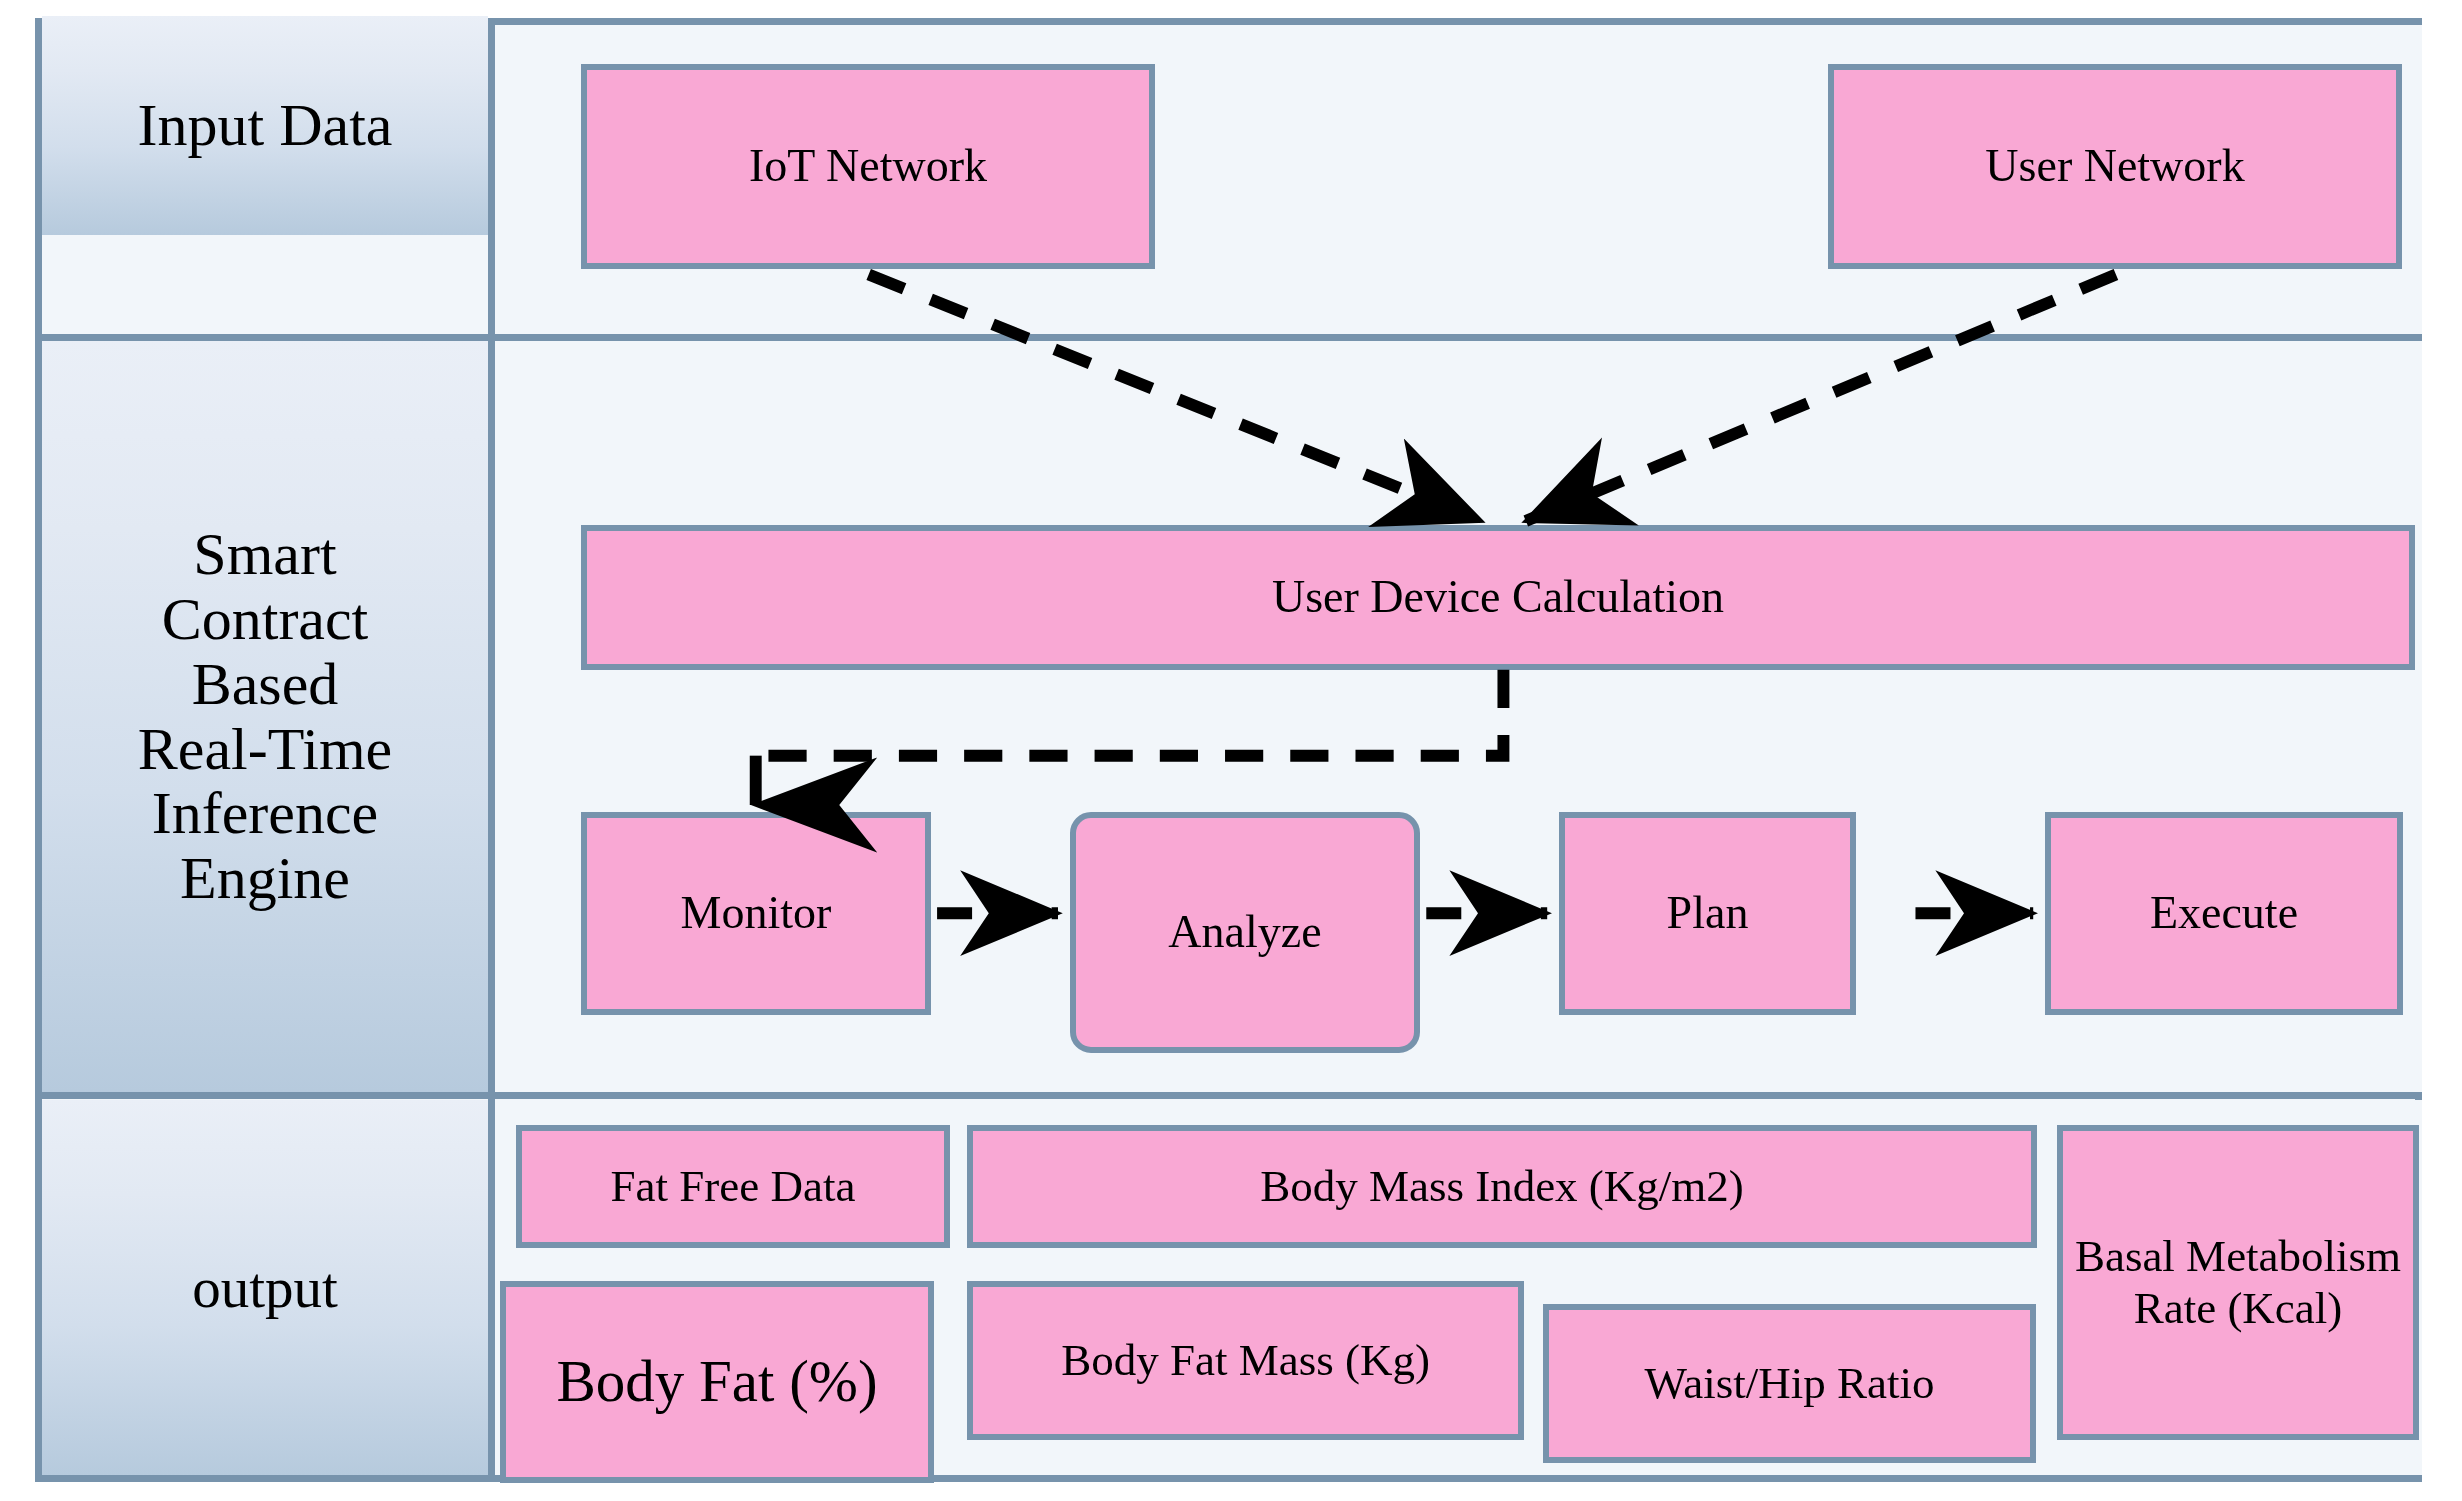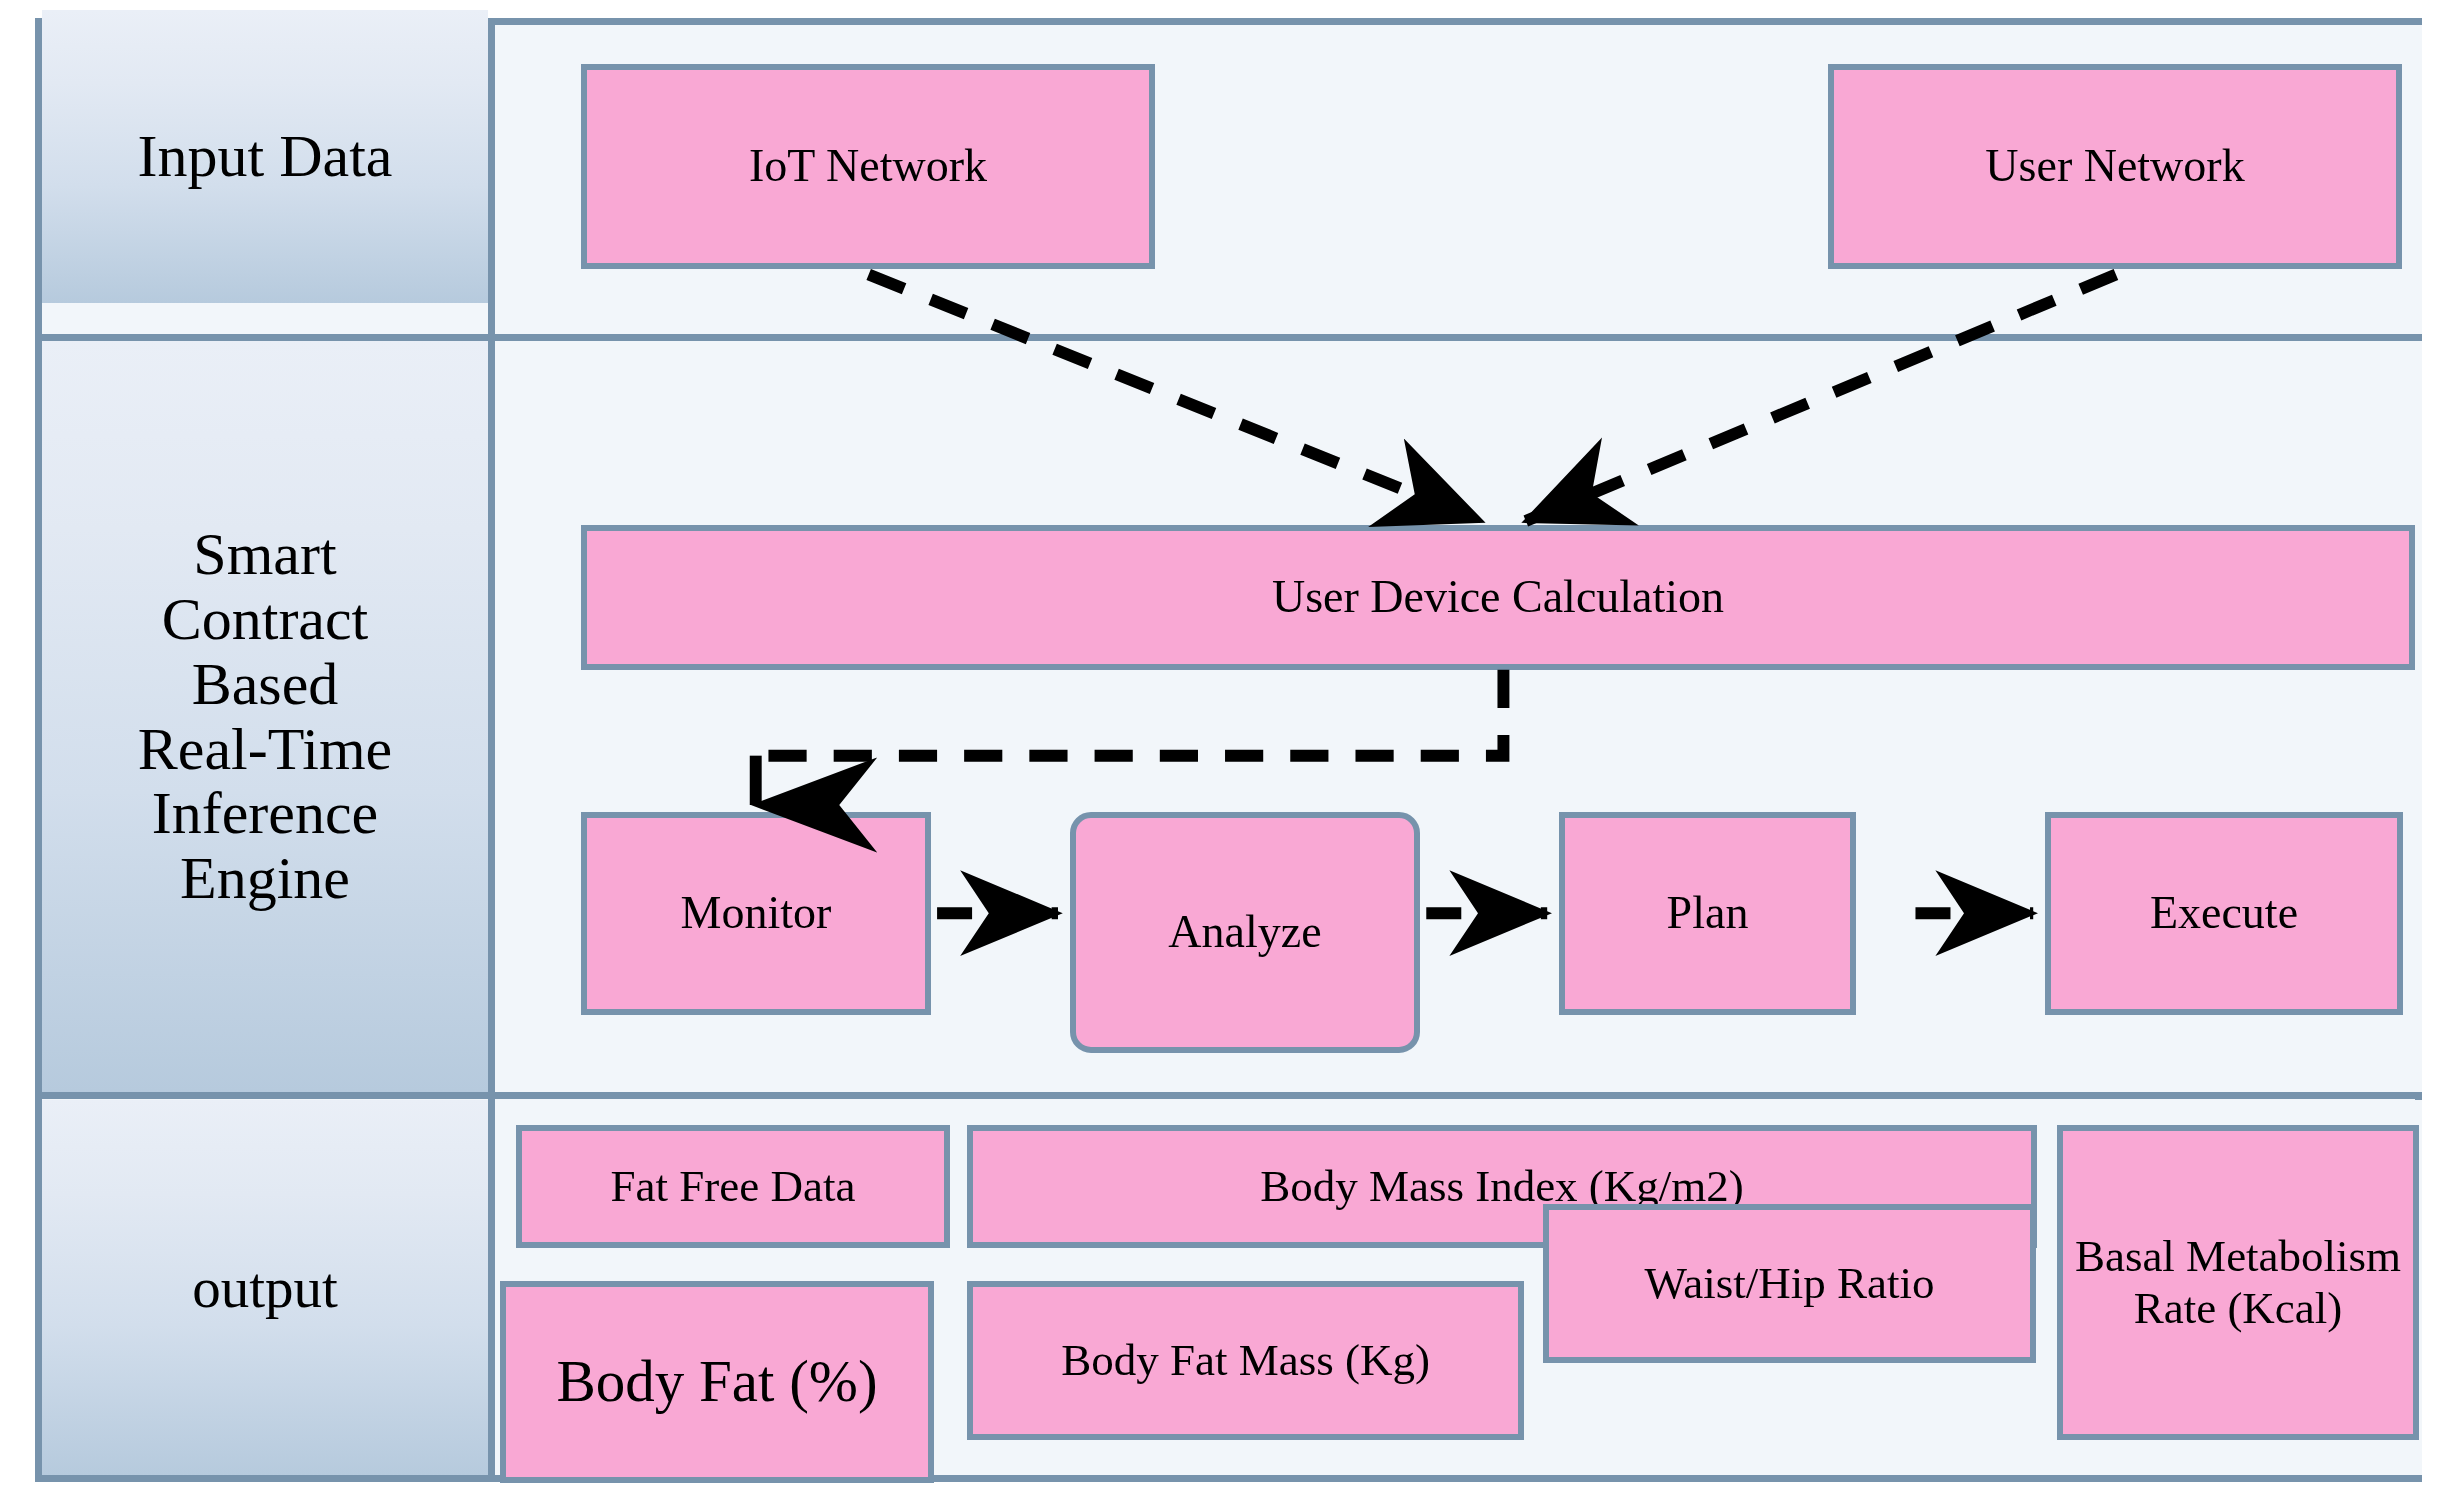--- a/index.html
+++ b/index.html
@@ -58,21 +58,21 @@
     left: 42px;
     width: 446px;
     display: flex;
     align-items: center;
     justify-content: center;
     text-align: center;
     background: linear-gradient(to bottom, #EAEFF7 0%, #E2E9F3 25%, #D2DEEC 60%, #B6CADD 100%);
     color: #000000;
     line-height: 1.08;
   }
-  .label-cell.r1 { top: 10px;   height: 293px; font-size: 60px; }
+  .label-cell.r1 { top: 16px;   height: 219px; font-size: 60px; }
   .label-cell.r2 { top: 341px;  height: 751px; font-size: 60px; }
   .label-cell.r3 { top: 1100px; height: 375px; font-size: 57px; }
 
   
   .pane {
     position: absolute;
     left: 495px;
     width: 1927px;
     background: #F2F6FA;
   }
@@ -105,21 +105,21 @@
   .node.mon   { left: 581px;  top: 812px; width: 350px; height: 203px; }
   .node.ana   { left: 1070px; top: 812px; width: 350px; height: 241px; border-radius: 21px; }
   .node.plan  { left: 1559px; top: 812px; width: 297px; height: 203px; }
   .node.exec  { left: 2045px; top: 812px; width: 358px; height: 203px; }
 
   
   .node.ffm   { left: 516px;  top: 1125px; width: 434px; height: 123px; font-size: 45px; }
   .node.bmi   { left: 967px; top: 1125px; width: 1070px; height: 123px; font-size: 45px; }
   .node.bfp   { left: 500px;  top: 1281px; width: 434px; height: 202px; font-size: 59px; }
   .node.bfm   { left: 967px; top: 1281px; width: 557px; height: 159px; font-size: 45px; }
-  .node.whr   { left: 1543px; top: 1204px; width: 493px; height: 159px; font-size: 45px; }
+  .node.whr   { left: 1543px; top: 1304px; width: 493px; height: 159px; font-size: 45px; }
   .node.bmr   { left: 2057px; top: 1125px; width: 362px; height: 315px; font-size: 45px; }
 
   
   .connectors {
     position: absolute;
     left: 0;
     top: 0;
     width: 2462px;
     height: 1501px;
     pointer-events: none;

